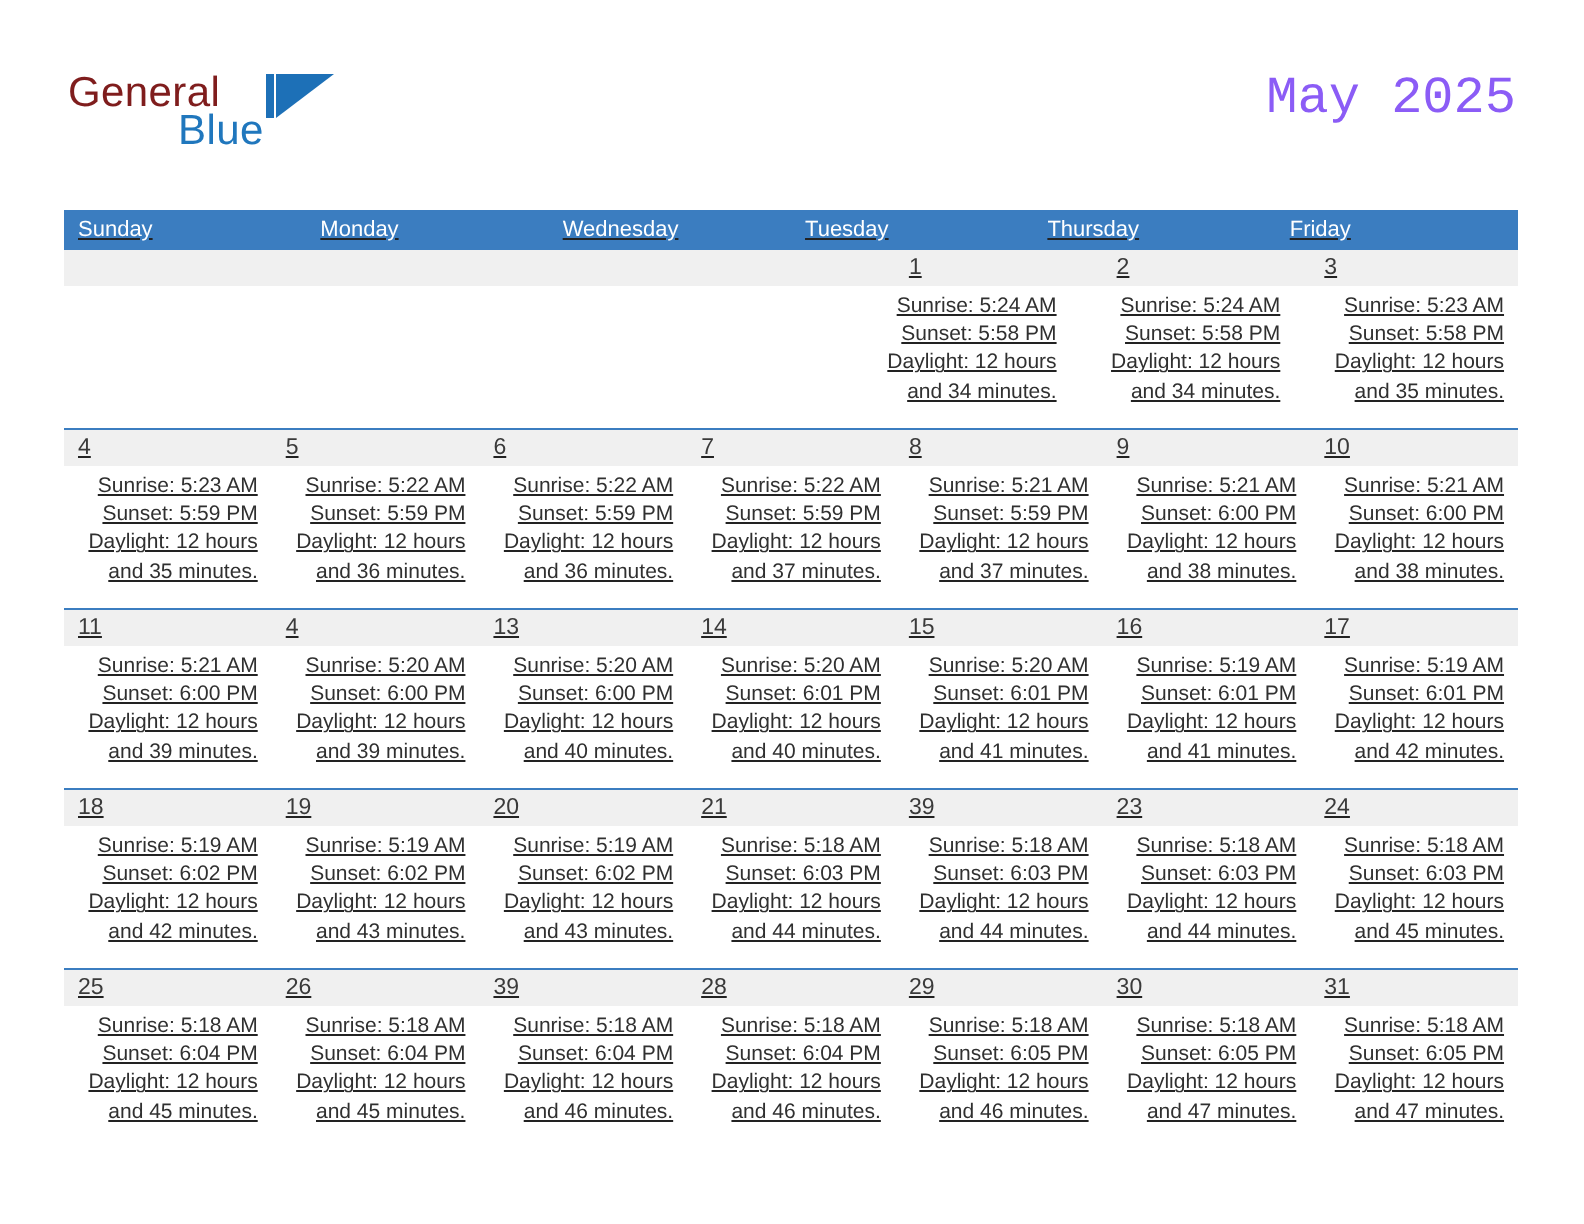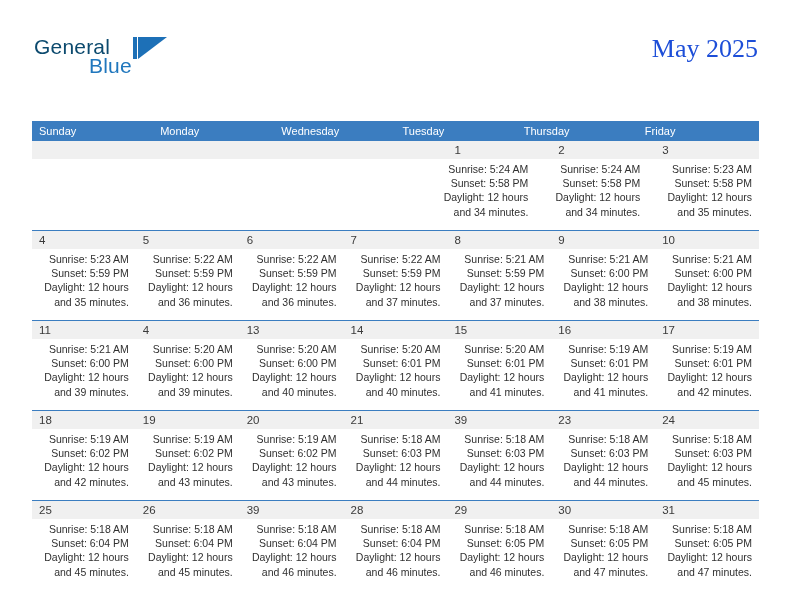--- a/index.html
+++ b/index.html
@@ -37,21 +37,21 @@
     top: 36px;
     width: 125px;
     height: 44px;
   }
   .logo-general {
     position: absolute;
     left: 0;
     top: 0;
     font-size: 21px;
     letter-spacing: 0.2px;
-    color: #0c4a6e;
+    color: #7f1d1d;
     font-family: "Liberation Sans", sans-serif;
     line-height: 22px;
   }
   .logo-blue {
     position: absolute;
     left: 55px;
     top: 19px;
     font-size: 21px;
     letter-spacing: 0.2px;
     color: #2077bd;
@@ -81,42 +81,43 @@
     height: 0;
     border-left: 29px solid #1d70b7;
     border-bottom: 22px solid transparent;
   }
 
   .title-month {
     position: absolute;
     right: 34px;
     top: 34px;
     font-size: 26px;
-    color: #1d4ed8;
-    font-family: Liberation Serif, serif;
+    color: #8b5cf6;
+    font-family: Liberation Mono, monospace;
     text-align: right;
     white-space: nowrap;
   }
   .title-location {
     position: absolute;
     right: 34px;
     top: 78px;
     font-size: 13.5px;
     color: #3b3b3b;
     font-family: "Liberation Sans", sans-serif;
     text-align: right;
     white-space: nowrap;
   }
 
   
   .calendar {
     position: absolute;
     left: 32px;
-    top: 121px;
+    top: 105px;
     width: 727px;
+    text-decoration: underline;
   }
 
   .dow-row {
     display: flex;
     width: 727px;
     height: 20px;
     background: #3b7dc0;
   }
   .dow-cell {
     flex: 1 1 0;

